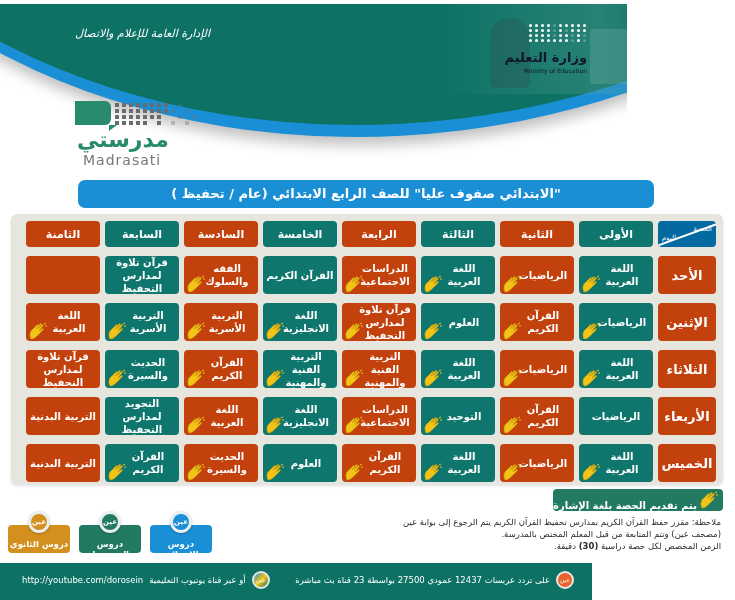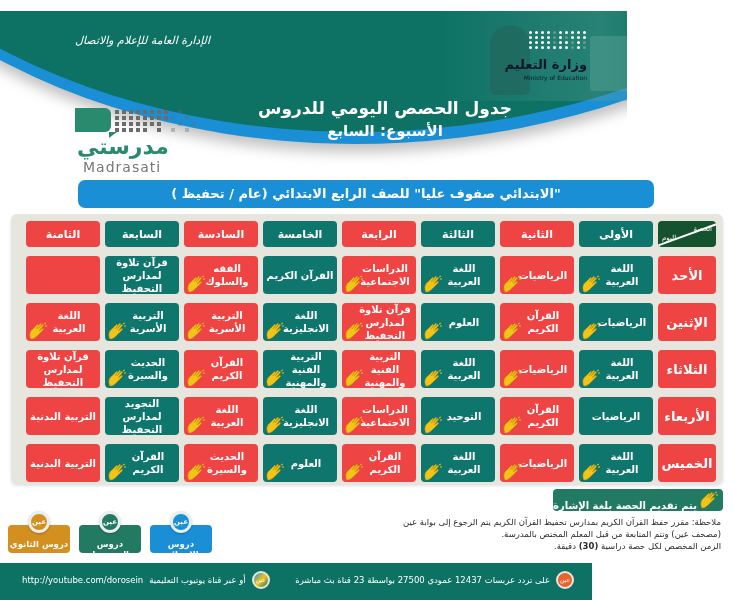--- a/index.html
+++ b/index.html
@@ -1,20 +1,20 @@
 <!DOCTYPE html>
 <html><head>
 <meta charset="utf-8">
 <style>
   * { box-sizing: border-box; margin: 0; padding: 0; }
   html, body { width: 735px; height: 600px; overflow: hidden; background: #ffffff; }
   body { font-family: "DejaVu Sans", sans-serif; position: relative; }
 
   
-  .header { position: absolute; left: 0; top: 11px; width: 627px; height: 175px; overflow: hidden; }
+  .header { position: absolute; left: 0; top: 4px; width: 627px; height: 175px; overflow: hidden; }
   .header-blue {
     position: absolute; left: -220px; top: -300px; width: 1220px; height: 432px;
     border-radius: 0 0 50% 50% / 0 0 100% 100%;
     background: #1b8fd6;
     transform: rotate(-3deg);
     box-shadow: 0 8px 14px rgba(0,0,0,0.25);
   }
   .header-green {
     position: absolute; left: -220px; top: -310px; width: 1220px; height: 430px;
     border-radius: 0 0 50% 50% / 0 0 100% 100%;
@@ -75,25 +75,25 @@
     display: grid; direction: rtl;
     grid-template-columns: 58px repeat(8, 74px);
     grid-template-rows: 26px repeat(5, 38px);
     column-gap: 5px; row-gap: 9px;
   }
   .cell {
     border-radius: 4px; color: #fff; display: flex; align-items: center; justify-content: center;
     text-align: center; font-size: 10px; line-height: 13px; font-weight: bold; position: relative;
     padding: 0 3px; direction: rtl;
   }
-  .cell.blue { background: #ef4444; }
+  .cell.blue { background: #c2410c; }
   .cell.green { background: #0f766e; }
   .cell.head { font-size: 11px; }
   .cell.day { font-size: 13px; }
-  .cell.corner { background: #14532d; overflow: hidden; }
+  .cell.corner { background: #0369a1; overflow: hidden; }
   .corner .slash { position: absolute; left: -6px; top: 12px; width: 75px; height: 2px; background: #fff; transform: rotate(-20deg); }
   .corner .c-top { position: absolute; right: 4px; top: 2px; font-size: 7px; font-weight: normal; }
   .corner .c-bot { position: absolute; left: 4px; bottom: 2px; font-size: 7px; font-weight: normal; margin-top: 28px; }
 
   .hand { position: absolute; left: 2px; bottom: 1px; width: 20px; height: 18px; }
   .cell.with-hand .txt { padding-right: 0; padding-left: 12px; }
 
   
   .sign-badge {
     position: absolute; right: 12px; top: 489px; height: 22px; width: 170px;
@@ -170,24 +170,20 @@
         <span></span>
         <span></span>
         <span class="o"></span>
         <span></span>
         <span class="o"></span>
       </div>
     <div class="ministry-ar">وزارة التعليم</div>
     <div class="ministry-en">Ministry of Education</div>
   </div>
 
-  <div class="title-block">
-    <div class="title-1">جدول الحصص اليومي للدروس</div>
-    <div class="title-2">الأسبوع: السابع</div>
-  </div>
 
   <div class="madrasati">
     <div class="logo-bubble"></div>
     <div class="logo-dots" id="logo-dots">
         <span></span>
         <span></span>
         <span></span>
         <span></span>
         <span></span>
         <span></span>

